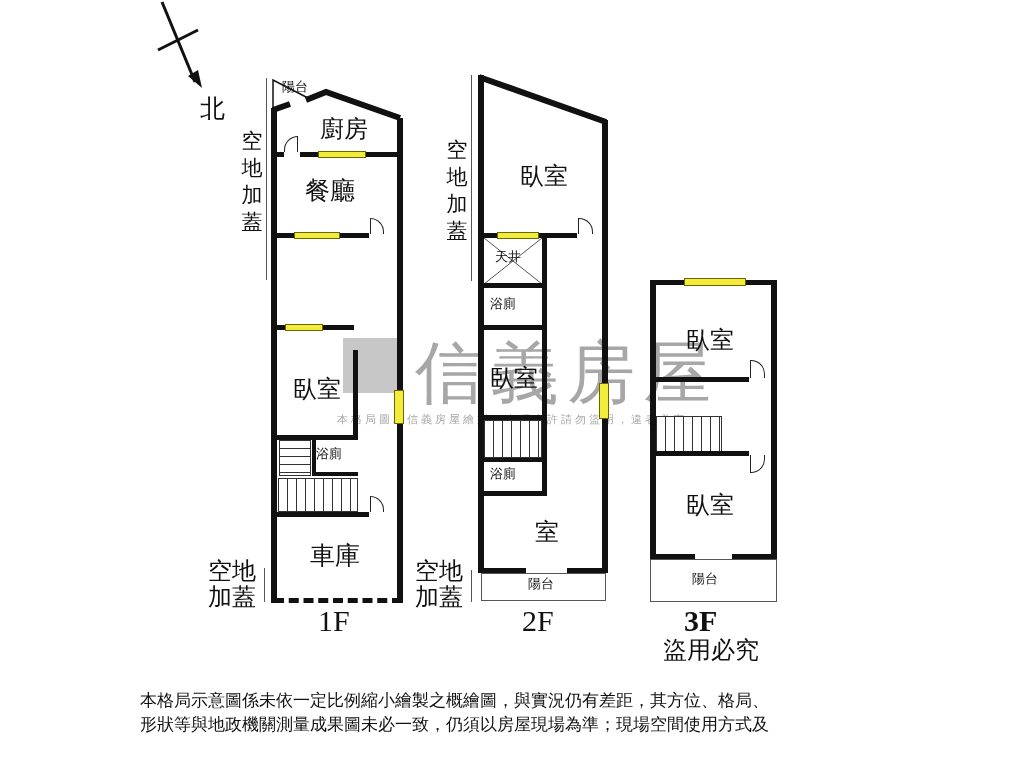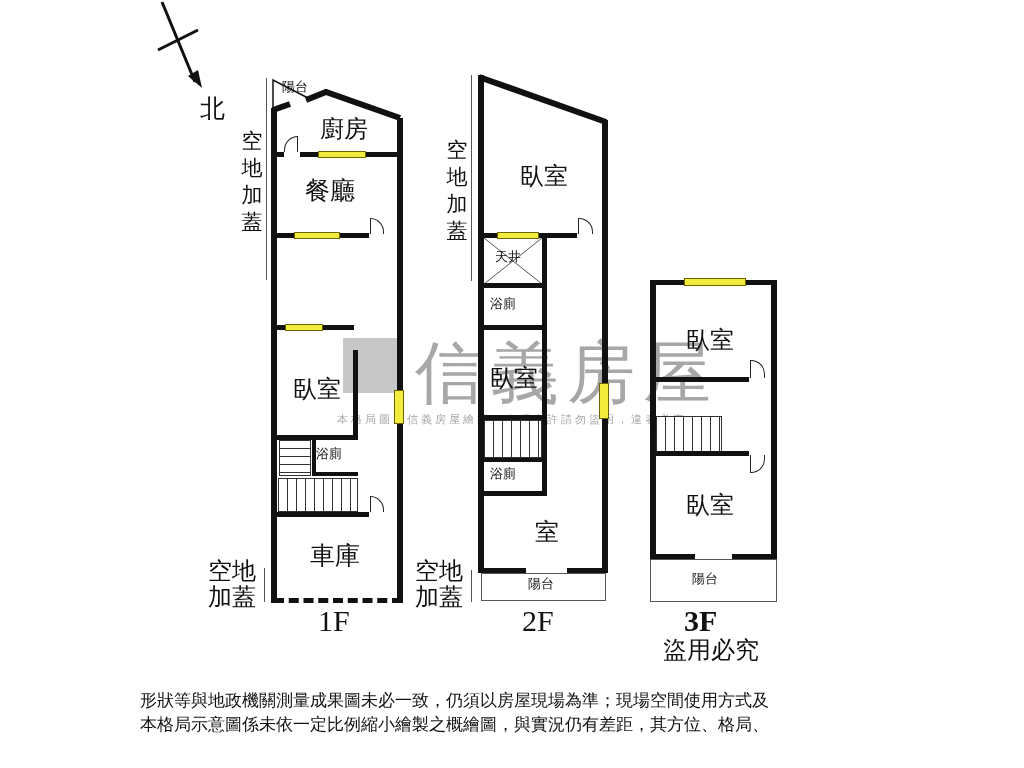--- a/index.html
+++ b/index.html
@@ -127,15 +127,15 @@
   <div class="wall" style="left:732px;top:554px;width:44px;height:5px;"></div>
   <div class="abs" style="left:650px;top:559px;width:127px;height:43px;border:1px solid #555;box-sizing:border-box;"></div>
   <div class="lbl" style="left:686px;top:328px;">臥室</div>
   <div class="lbl" style="left:686px;top:493px;">臥室</div>
   <div class="lbl sm" style="left:692px;top:572px;">陽台</div>
   <div class="floor" style="left:684px;top:604px;font-weight:bold;">3F</div>
   <div class="lbl" style="left:663px;top:638px;">盜用必究</div>
 </div>
 
 <div class="note">
+  <div>本格局示意圖係未依一定比例縮小繪製之概繪圖，與實況仍有差距，其方位、格局、</div>
   <div>形狀等與地政機關測量成果圖未必一致，仍須以房屋現場為準；現場空間使用方式及</div>
-  <div>本格局示意圖係未依一定比例縮小繪製之概繪圖，與實況仍有差距，其方位、格局、</div>
 </div>
 
 </body></html>

